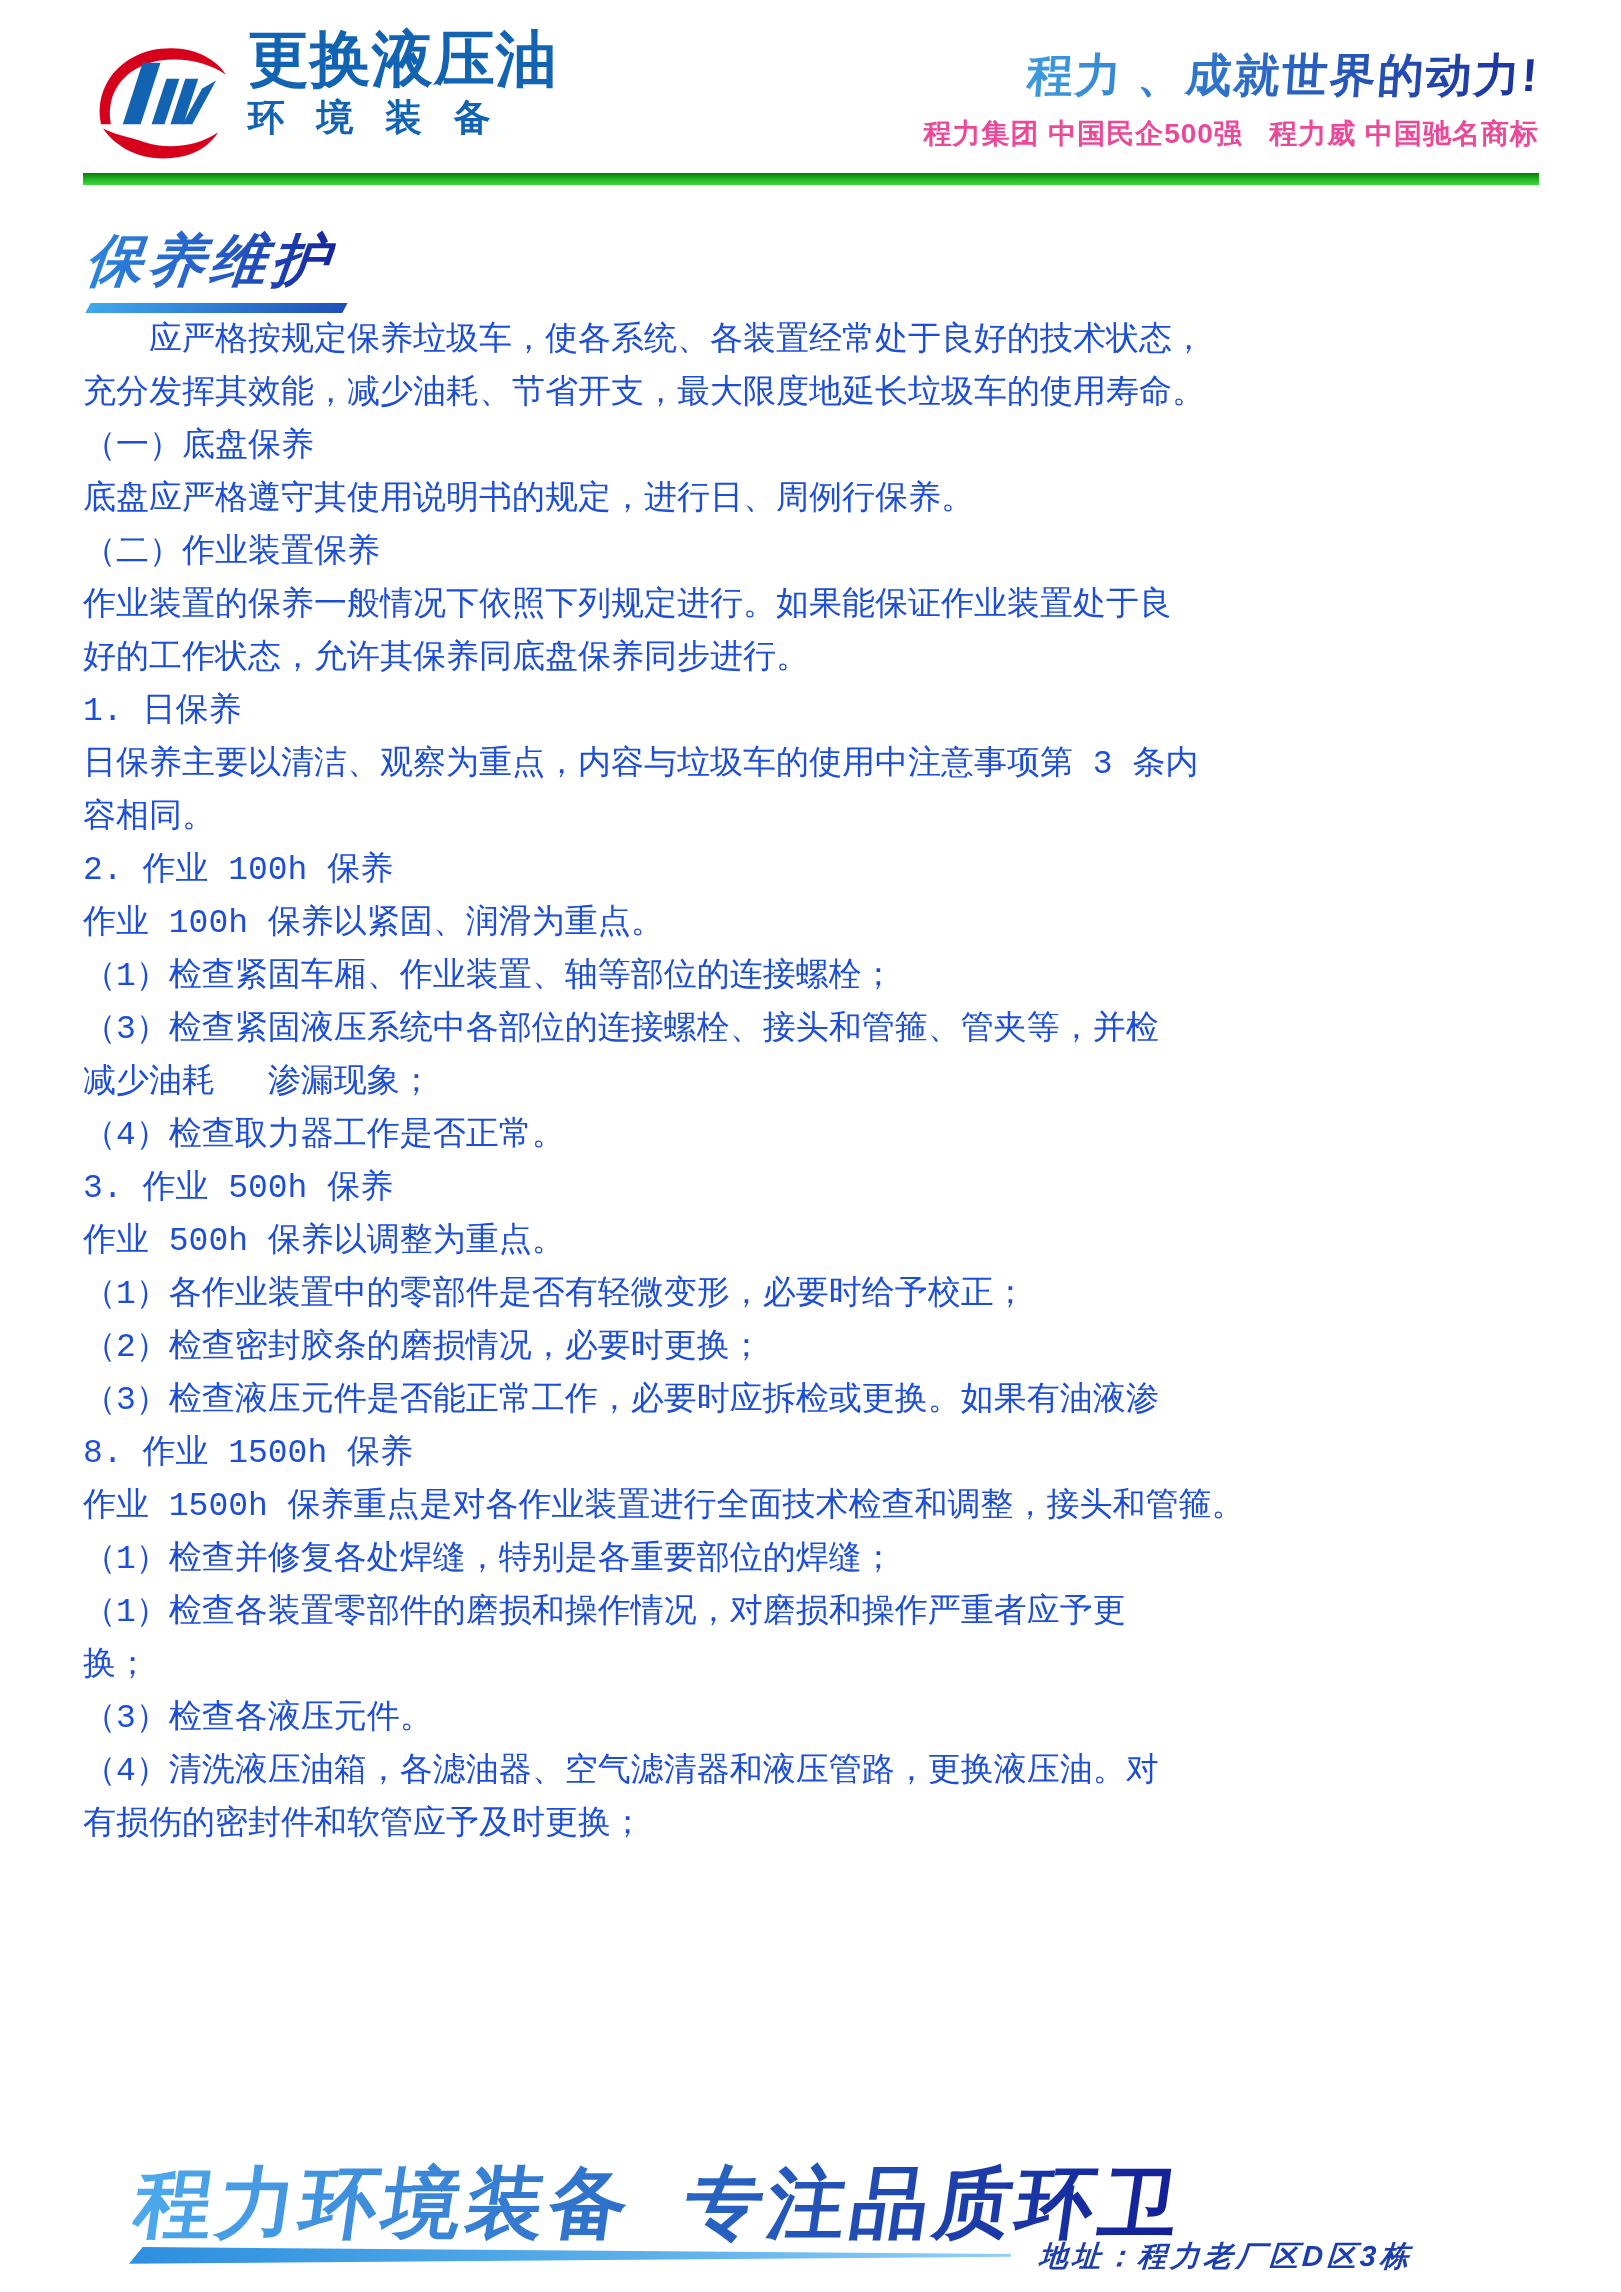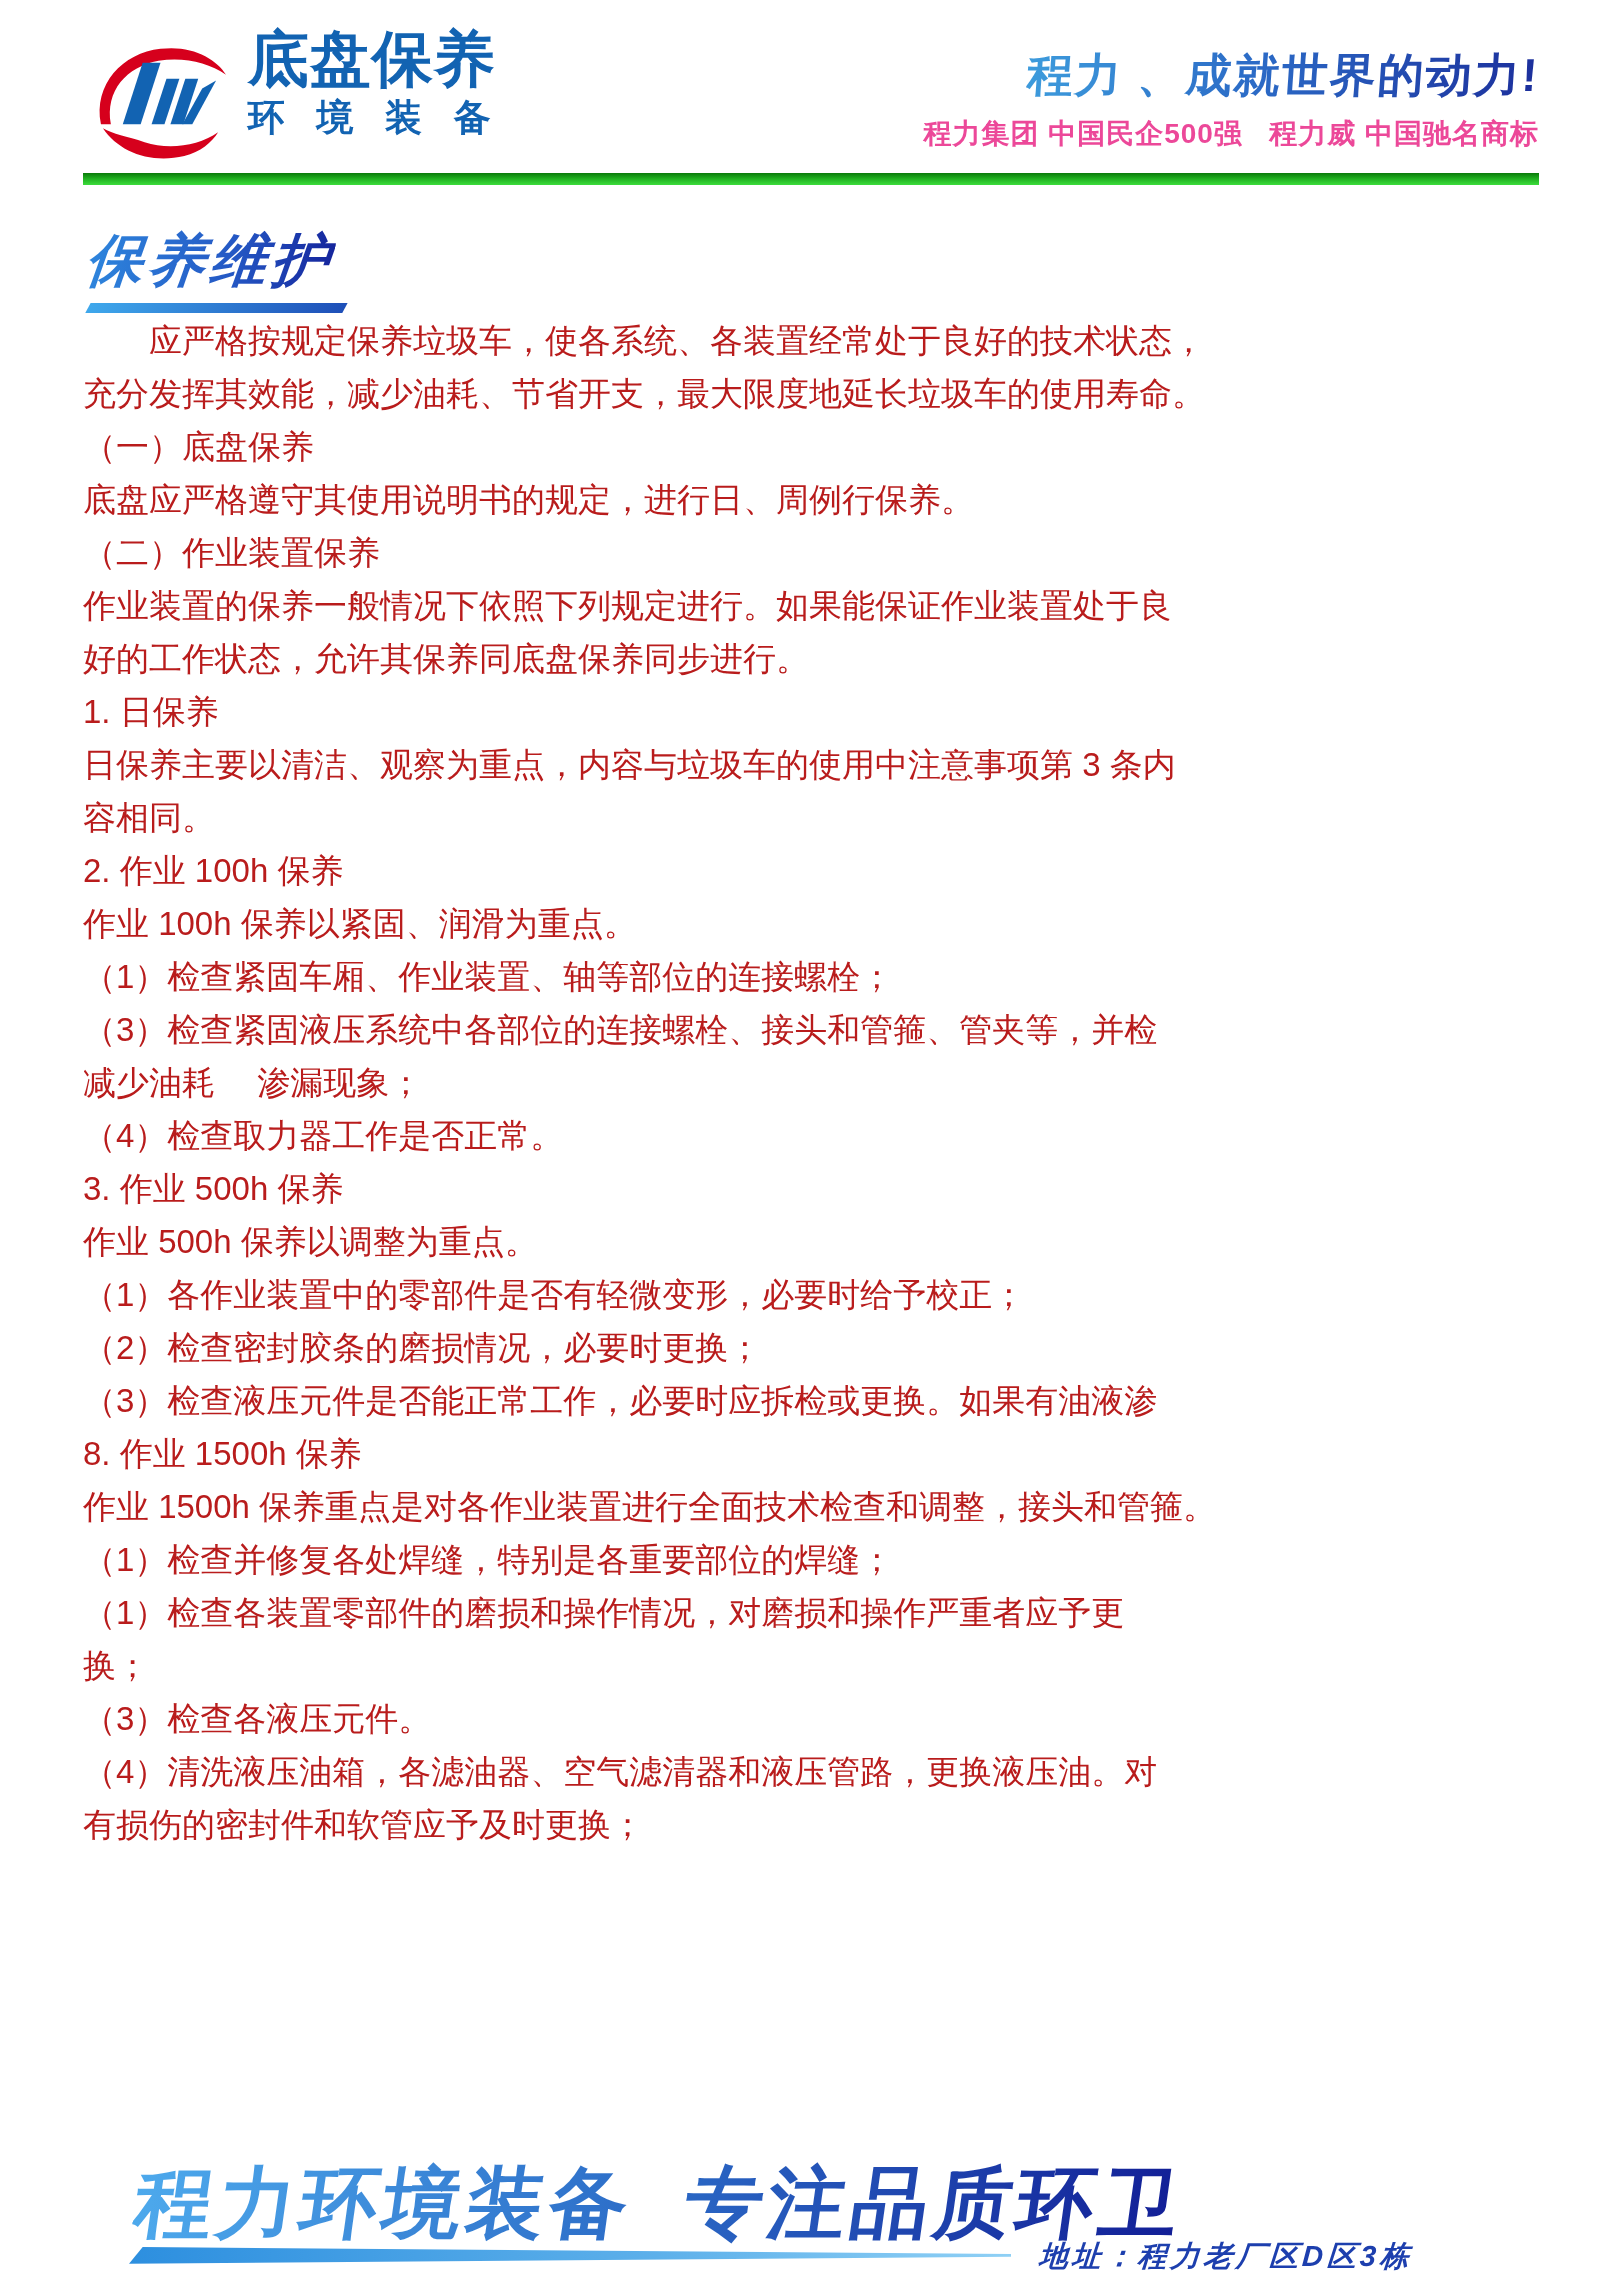--- a/index.html
+++ b/index.html
@@ -48,22 +48,22 @@
   }
   .title-underline {
     width:257px; height:9.8px; margin-top:2.9px; margin-left:2px;
     transform:skewX(-28deg);
     background:linear-gradient(90deg,#3fa8ec 0%, #1e4fb8 100%);
   }
 
   
   .body-text {
     position:absolute; left:83px; top:314px; width:1462px;
-    font-family:Liberation Sans, sans-serif;
-    font-size:33px; color:#b91c1c;
+    font-family:Liberation Mono, monospace;
+    font-size:33px; color:#1d4ed8;
   }
   .body-line { line-height:53px; white-space:pre; }
 
   
   .footer-tagline {
     position:absolute; left:135px; top:2152px;
     font-size:78px; font-weight:900; letter-spacing:4.9px; white-space:pre;
     transform:skewX(-8deg);
     background:linear-gradient(90deg,#4da9ec 0%, #2b6ac6 50%, #121e96 100%);
     -webkit-background-clip:text; background-clip:text; color:transparent;
@@ -92,21 +92,21 @@
 
       <path d="M16,102 C32,126 64,138 98,130 C114,126 126,116 132,106
                C112,120 82,124 58,116 C40,110 26,108 16,102 Z" fill="#d6001c"></path>
 
       <polygon points="56,36 74,36 54,98 36,98" fill="#1263b2"></polygon>
       <polygon points="80,52 93,52 78,98 65,98" fill="#1263b2"></polygon>
       <polygon points="99,52 112,52 97,98 84,98" fill="#1263b2"></polygon>
       <polygon points="116,62 130,54 106,98 96,98" fill="#1263b2"></polygon>
     </svg>
     <div class="brand-col">
-      <div class="brand-name">底盘保养</div>
+      <div class="brand-name">更换液压油</div>
       <div class="brand-sub">
         <span>环</span>
         <span>境</span>
         <span>装</span>
         <span>备</span>
       </div>
     </div>
   </div>
   <div class="header-right">
     <div class="slogan">程力 、成就世界的动力!</div>

